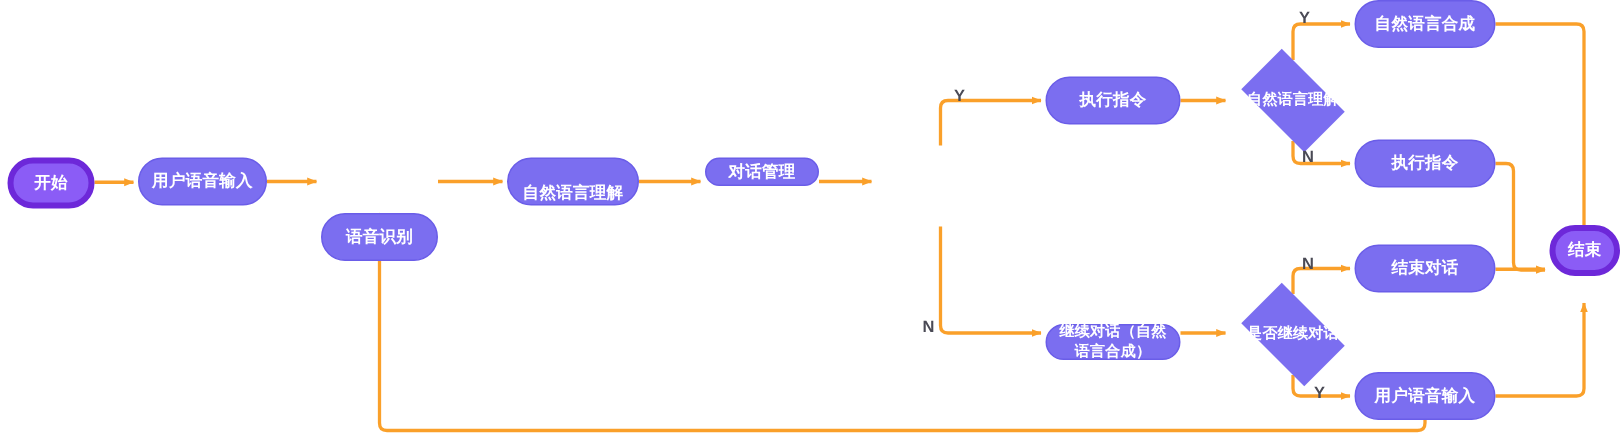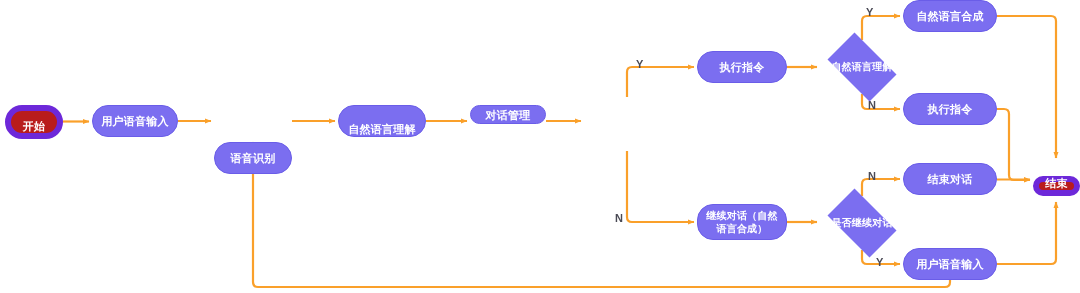--- a/index.html
+++ b/index.html
@@ -24,24 +24,23 @@
     font-weight:700;
     letter-spacing:.2px;
     z-index:3;
     border-radius:16px;
   }
   .node.process{
     background:#7b6ef0;
     border:1px solid #6a5de8;
   }
   .node.terminal{
-    background:#b91c1c;
+    background:#8b5cf6;
     border-radius:999px;
-    border:6px solid #6d28d9;
-    align-items:flex-end;
+    border:4px solid #6d28d9;
   }
   .node.decision{
     background:transparent;
     border:none;
   }
   .node.decision .dshape{
     position:absolute;left:0;top:0;width:100%;height:100%;
     background:#7b6ef0;
     transform:rotate(45deg) scale(.707);
     transform-origin:50% 50%;
@@ -143,38 +142,38 @@
   </div>
 
   <div class="node process" style="left:903px;top:0px;width:94px;height:32px;">
     <span class="nodetext">自然语言合成</span>
   </div>
 
   <div class="node process" style="left:903px;top:93px;width:94px;height:32px;">
     <span class="nodetext">执行指令</span>
   </div>
 
-  <div class="node process" style="left:697px;top:204px;width:90px;height:36px;font-size:10px;line-height:13px;align-items:center;">
+  <div class="node process" style="left:697px;top:216px;width:90px;height:24px;font-size:10px;line-height:13px;align-items:center;">
     <span class="nodetext">继续对话（自然语言合成）</span>
   </div>
 
   <div class="node decision" style="left:820px;top:196px;width:84px;height:54px;">
     <span class="dshape"></span>
     <span class="dlabel">是否继续对话</span>
   </div>
 
   <div class="node process" style="left:903px;top:163px;width:94px;height:32px;">
     <span class="nodetext">结束对话</span>
   </div>
 
   <div class="node process" style="left:903px;top:248px;width:94px;height:32px;">
     <span class="nodetext">用户语音输入</span>
   </div>
 
-  <div class="node terminal" style="left:1033px;top:176px;width:47px;height:20px;">
+  <div class="node terminal" style="left:1033px;top:150px;width:47px;height:34px;">
     <span class="nodetext">结束</span>
   </div>
 
   <span class="edge-label" style="left:636px;top:58px;">Y</span>
   <span class="edge-label" style="left:615px;top:212px;">N</span>
   <span class="edge-label" style="left:866px;top:6px;">Y</span>
   <span class="edge-label" style="left:868px;top:99px;">N</span>
   <span class="edge-label" style="left:868px;top:170px;">N</span>
   <span class="edge-label" style="left:876px;top:256px;">Y</span>
 

